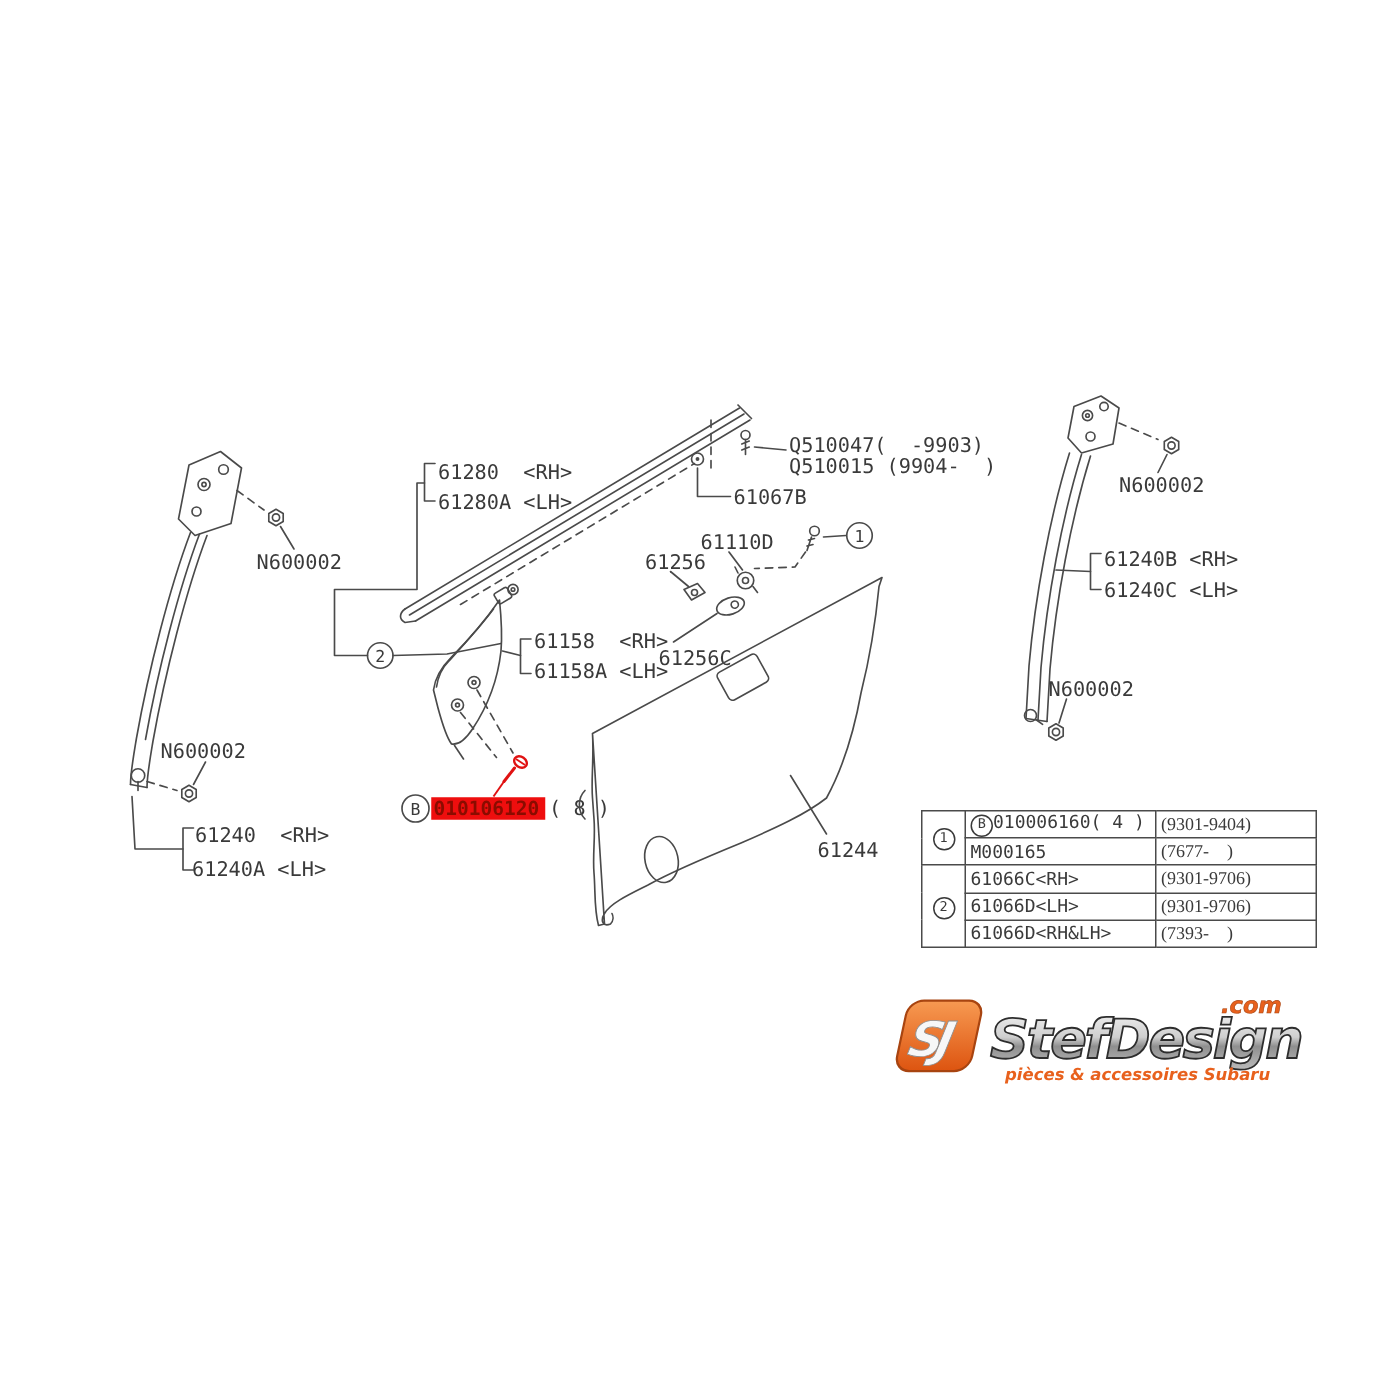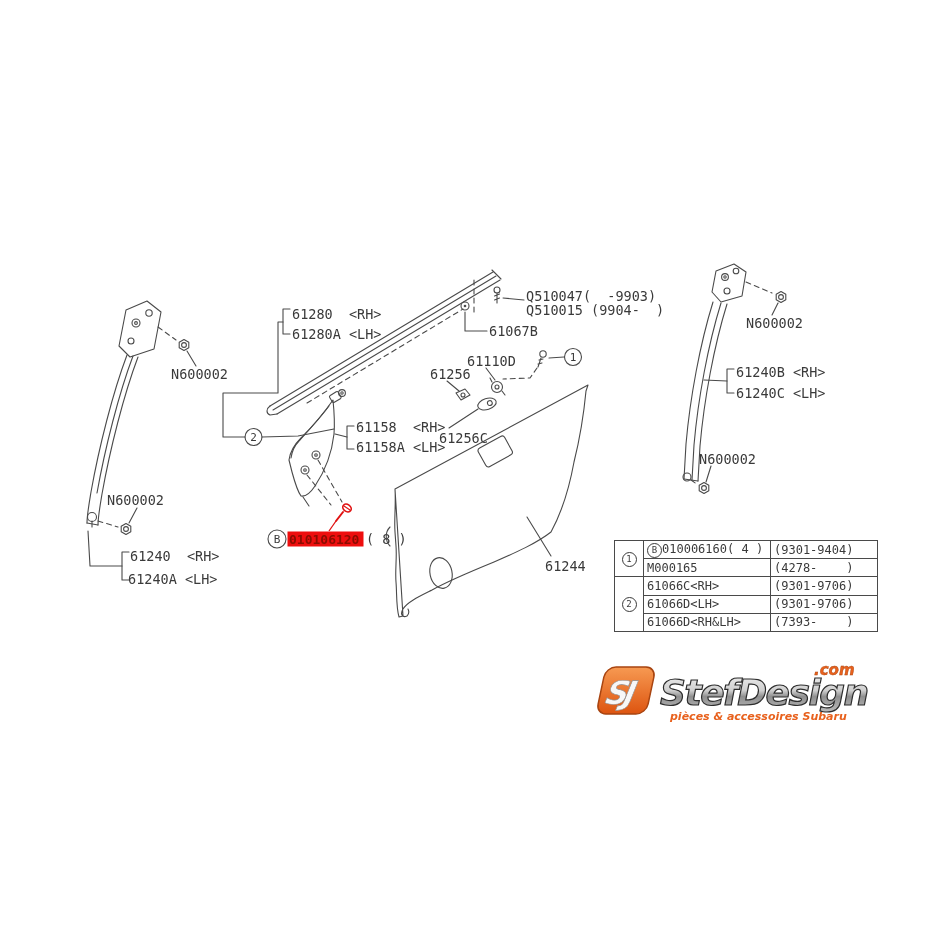--- a/index.html
+++ b/index.html
@@ -12,21 +12,21 @@
   .lnd{fill:none;stroke:#4a4a4a;stroke-width:1.1;stroke-linecap:round;stroke-linejoin:round;stroke-dasharray:5 4;}
   .red-ln{fill:none;stroke:#e01212;stroke-width:2;stroke-linecap:round;}
   .red-fill{fill:#ee0e0e;}
   .red-txt{font:13px "DejaVu Sans Mono",monospace;fill:#8a0c00;font-weight:bold;}
   
   .parts-table{position:absolute;left:614px;top:540px;border-collapse:collapse;
                font:12px "DejaVu Sans Mono",monospace;color:#3a3a3a;}
   .parts-table td{border:1.2px solid #4a4a4a;padding:0 3px;height:17.2px;white-space:pre;vertical-align:middle;}
   .parts-table td.cnum{width:22px;text-align:center;}
   .parts-table td.cpart{width:120px;}
-  .parts-table td.crange{width:100px;}
+  .parts-table td.crange{width:100px;font-family:Liberation Serif, serif;}
   .circ{display:inline-flex;width:13px;height:13px;border:1px solid #3a3a3a;border-radius:50%;
         align-items:center;justify-content:center;font-size:9px;line-height:1;background:#fff;}
   
   .logo-wrap{position:absolute;left:596px;top:660px;width:280px;height:75px;}
 </style>
 </head>
 <body>
 
 <div class="stage">
 
@@ -192,21 +192,21 @@
 
   <table class="parts-table">
     <tbody>
       <tr>
         <td class="cnum" rowspan="2"><span class="circ">1</span></td>
         <td class="cpart"><span class="circ">B</span><span>010006160( 4 )</span></td>
         <td class="crange">(9301-9404)</td>
       </tr>
       <tr>
         <td class="cpart">M000165</td>
-        <td class="crange">(4278-    )</td>
+        <td class="crange">(7677-    )</td>
       </tr>
       <tr>
         <td class="cnum" rowspan="3"><span class="circ">2</span></td>
         <td class="cpart">61066C&lt;RH&gt;</td>
         <td class="crange">(9301-9706)</td>
       </tr>
       <tr>
         <td class="cpart">61066D&lt;LH&gt;</td>
         <td class="crange">(9301-9706)</td>
       </tr>

